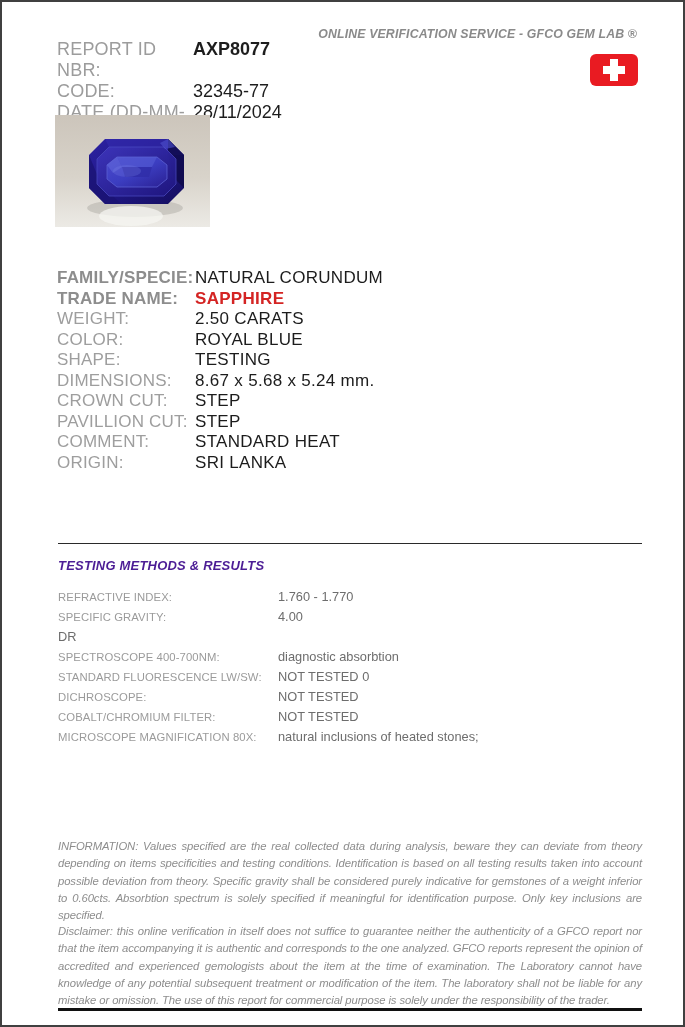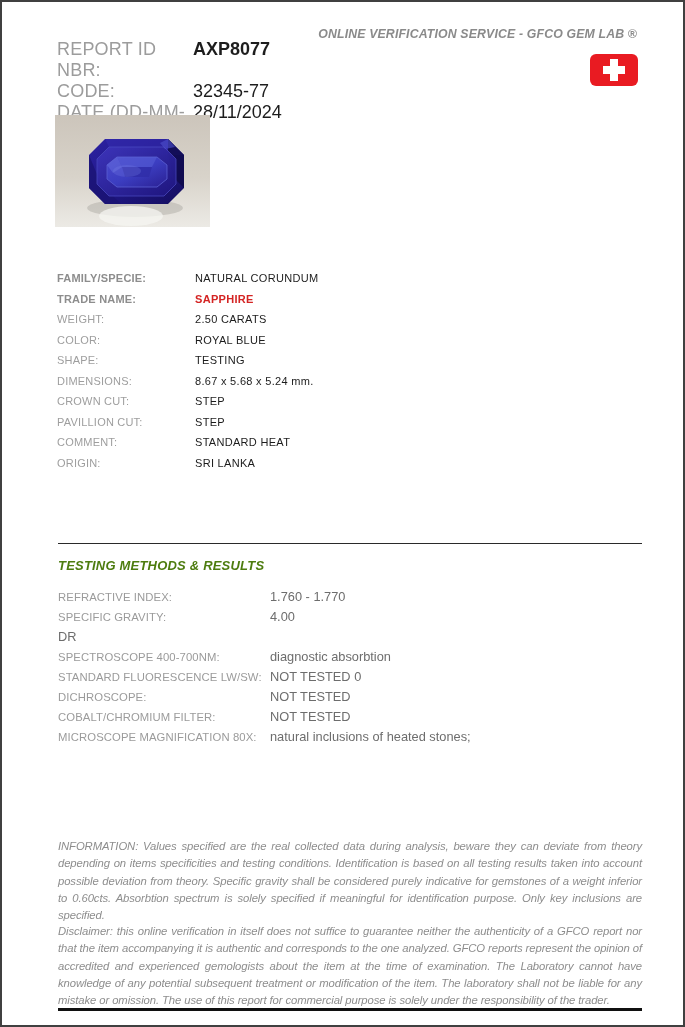--- a/index.html
+++ b/index.html
@@ -16,35 +16,35 @@
   .flag{position:absolute;left:588px;top:52px;width:48px;height:32px;background:#e91b22;border-radius:6px;}
   .flag .cv{position:absolute;left:20px;top:5px;width:8px;height:22px;background:#fff;}
   .flag .ch{position:absolute;left:13px;top:12px;width:22px;height:8px;background:#fff;}
 
   
   .photo{position:absolute;left:53px;top:113px;width:155px;height:112px;}
   .photo svg{display:block;}
 
   
   .props{position:absolute;left:55px;top:266px;}
-  .prow{display:grid;grid-template-columns:138px auto;line-height:20.5px;font-size:11px;}
+  .prow{display:grid;grid-template-columns:138px auto;line-height:20.5px;font-size:17px;}
   .plabel{color:#9e9e9e;letter-spacing:.2px;}
   .plabel.b{font-weight:bold;color:#8d8d8d;}
   .pvalue{color:#1c1c1c;letter-spacing:.3px;}
   .pvalue.b{font-weight:normal;}
   .pvalue.red{color:#d42423;font-weight:bold;}
 
   
   .rule-top{position:absolute;left:56px;top:541px;width:584px;height:0;border-top:1.6px solid #2a2a2a;}
   .rule-bottom{position:absolute;left:56px;top:1006px;width:584px;height:3.2px;background:#101010;}
 
   
-  .testing-heading{position:absolute;left:56px;top:556px;font-style:italic;font-weight:bold;font-size:13px;color:#4d7c0f;letter-spacing:.2px;}
+  .testing-heading{position:absolute;left:56px;top:556px;font-style:italic;font-weight:bold;font-size:13px;color:#4c1d95;letter-spacing:.2px;}
   .tests{position:absolute;left:56px;top:585px;}
-  .trow{display:grid;grid-template-columns:212px auto;line-height:20px;}
+  .trow{display:grid;grid-template-columns:212px auto;line-height:20px;gap:8px;}
   .tlabel{color:#9b9b9b;font-size:11.3px;letter-spacing:.1px;align-self:center;}
   .tvalue{color:#6d6d6d;font-size:12.8px;}
 
   
   .para{position:absolute;left:56px;width:584px;margin:0;font-style:italic;color:#8d8d8d;font-size:11.3px;line-height:17.3px;text-align:justify;letter-spacing:-0.1px;}
   .info{top:836px;}
   .disc{top:921px;}
 </style>
 </head>
 <body>

